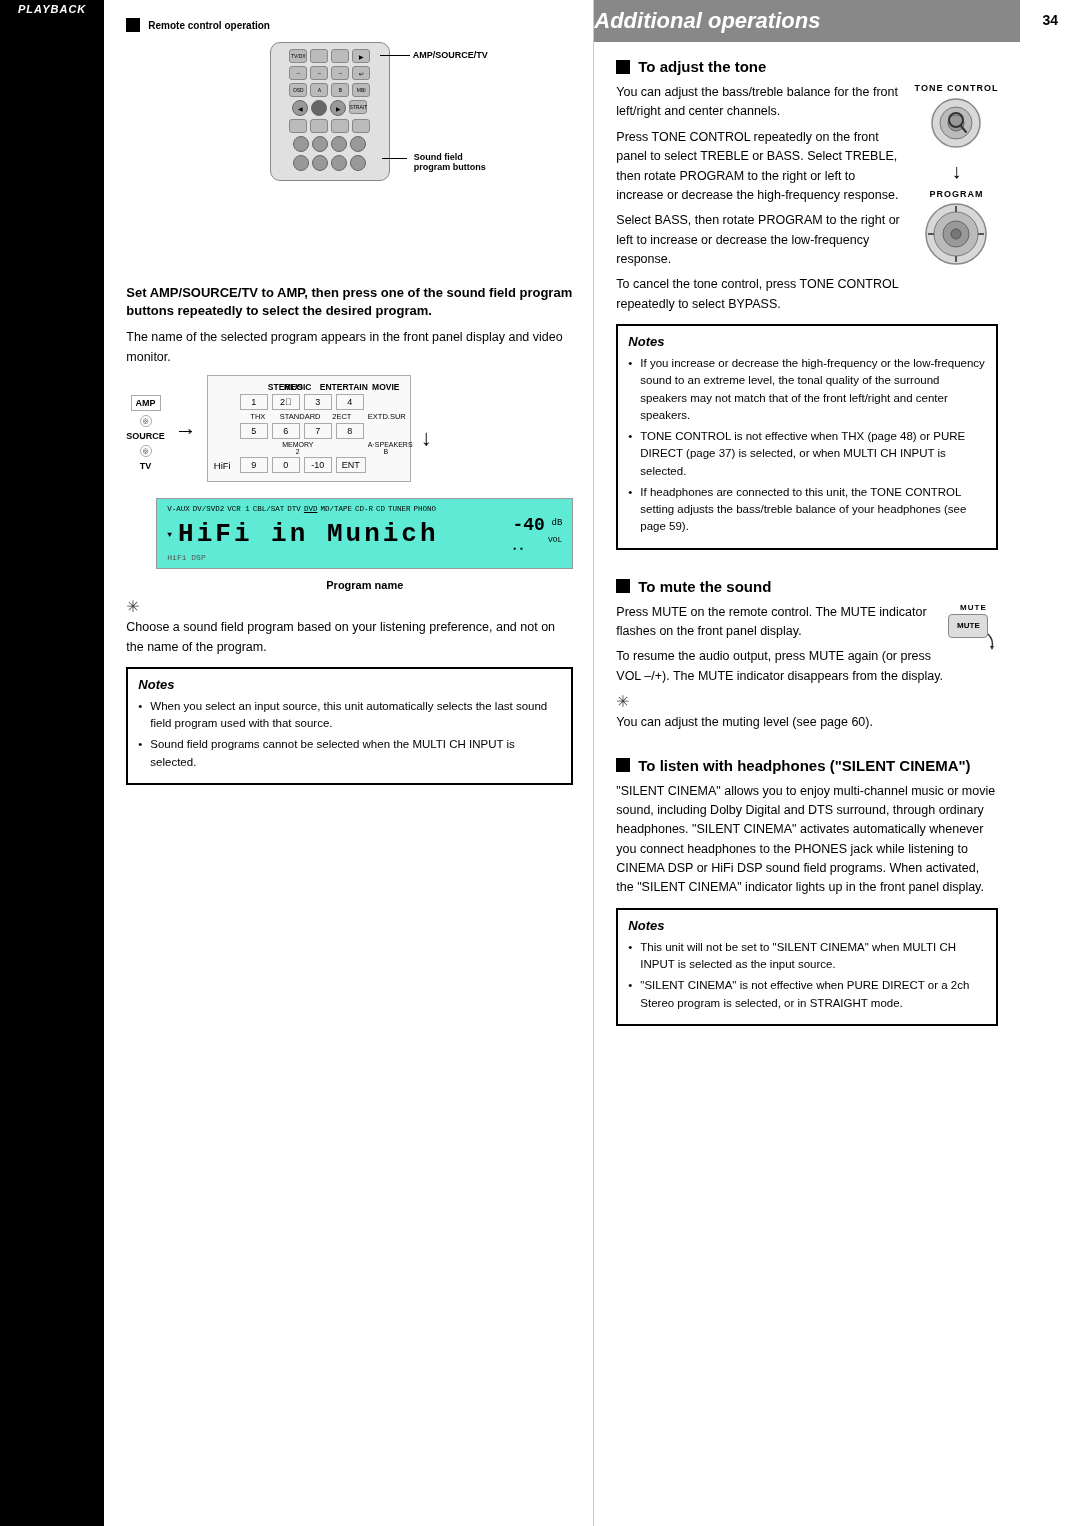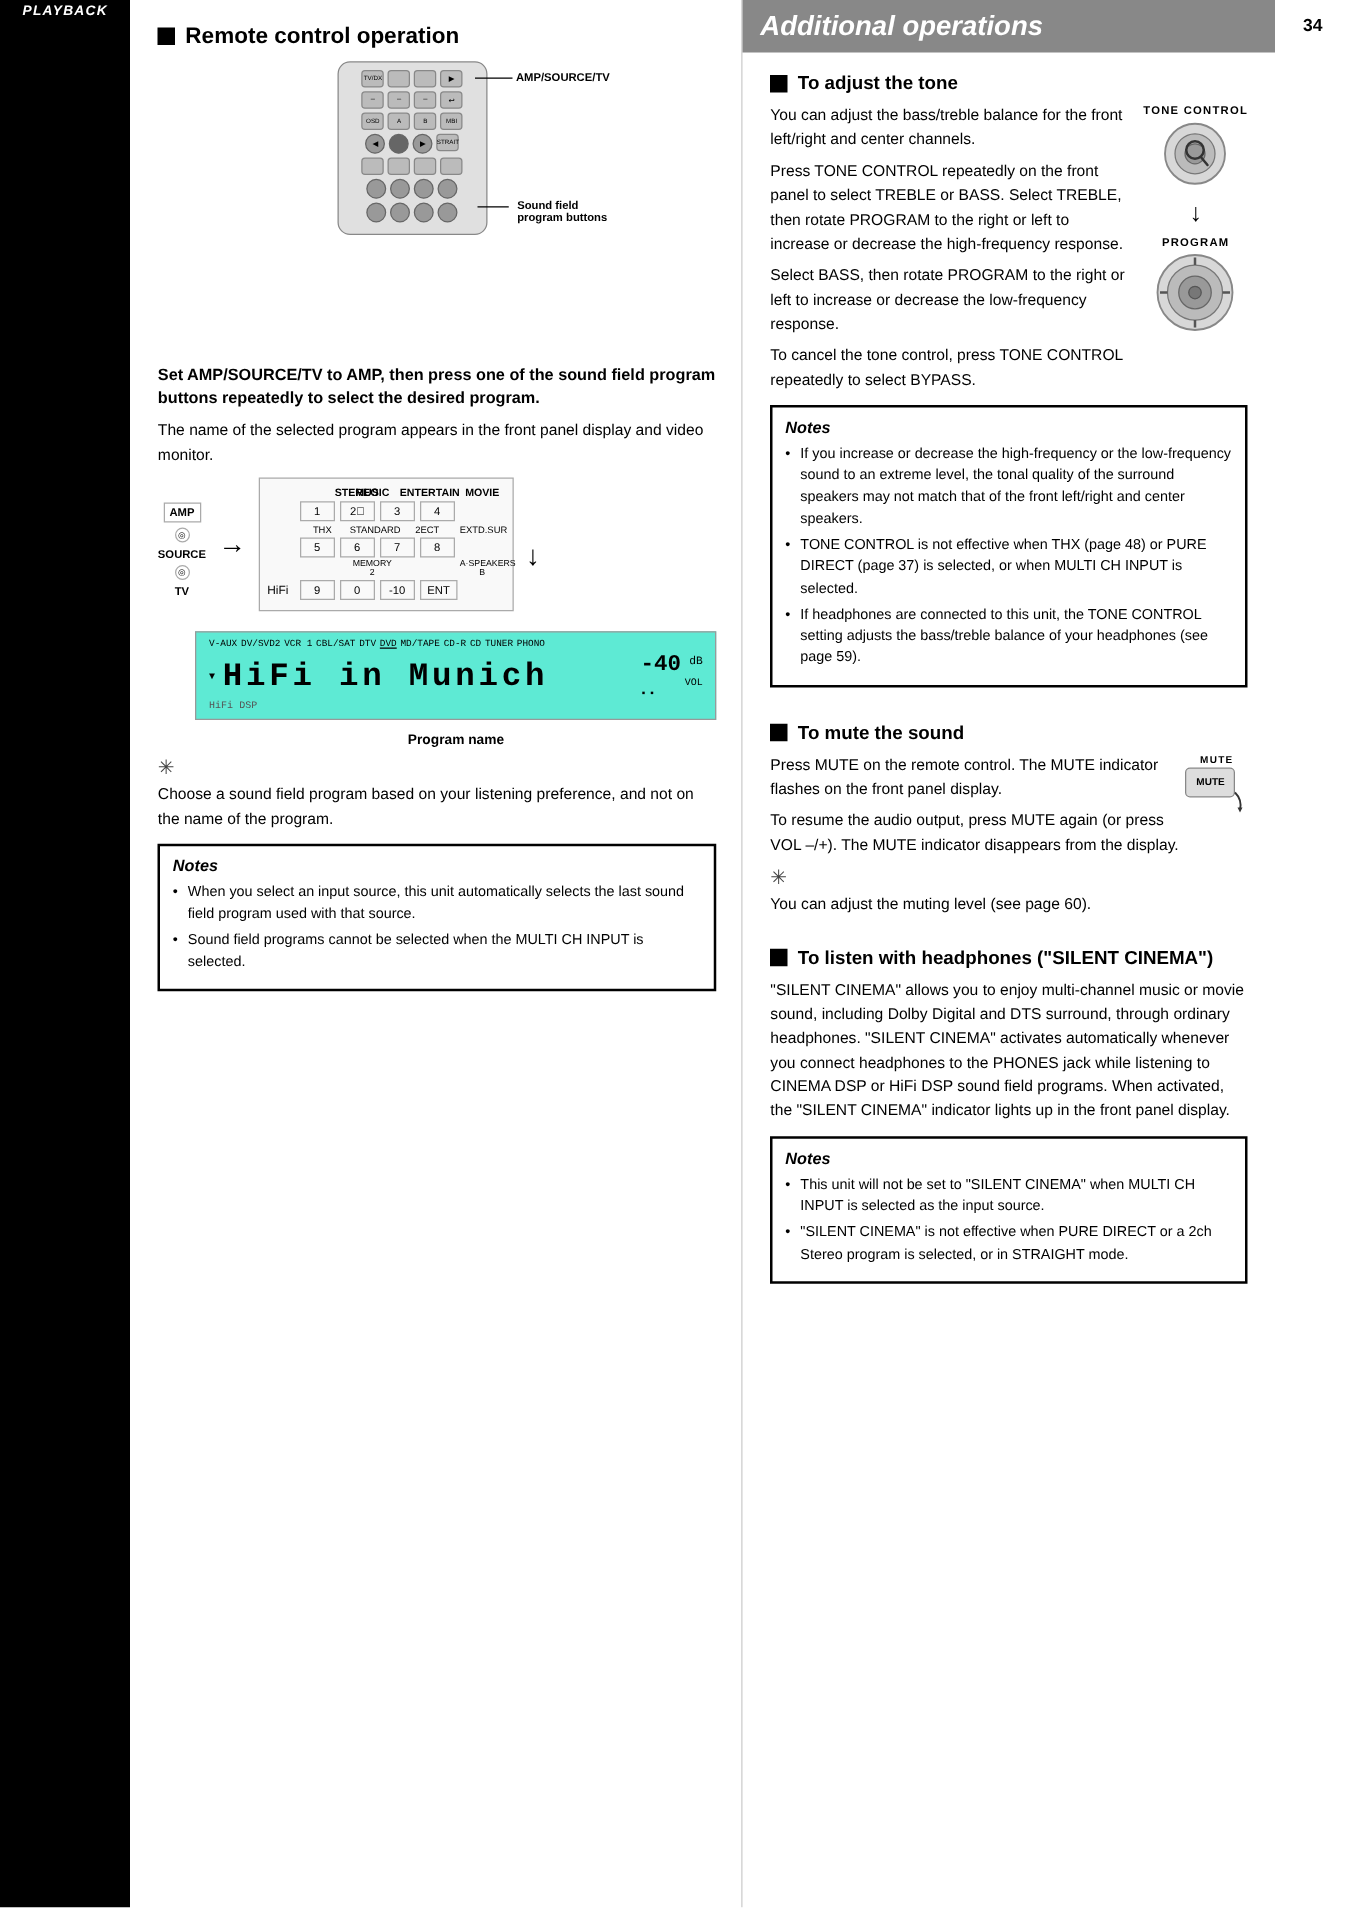--- a/index.html
+++ b/index.html
@@ -50,40 +50,40 @@
     .right-col {
       flex: 1;
       padding: 0px 22px 20px 22px;
     }
 
     
     .section-title {
       display: flex;
       align-items: center;
       gap: 8px;
-      font-size: 18px;
+      font-size: 10px;
       font-weight: bold;
       margin-bottom: 10px;
     }
     .black-square {
       width: 14px;
       height: 14px;
       background: #000;
       display: inline-block;
       flex-shrink: 0;
     }
 
     
     .additional-ops-header {
       background: #888;
       color: #fff;
       font-size: 22px;
       font-style: italic;
       font-weight: bold;
-      padding: 8px 14px;
+      padding: 8px 0;
       margin-bottom: 16px;
       margin-left: -22px;
       margin-right: -22px;
       margin-top: 0;
     }
 
     
     .remote-img-area {
       display: flex;
       justify-content: center;

